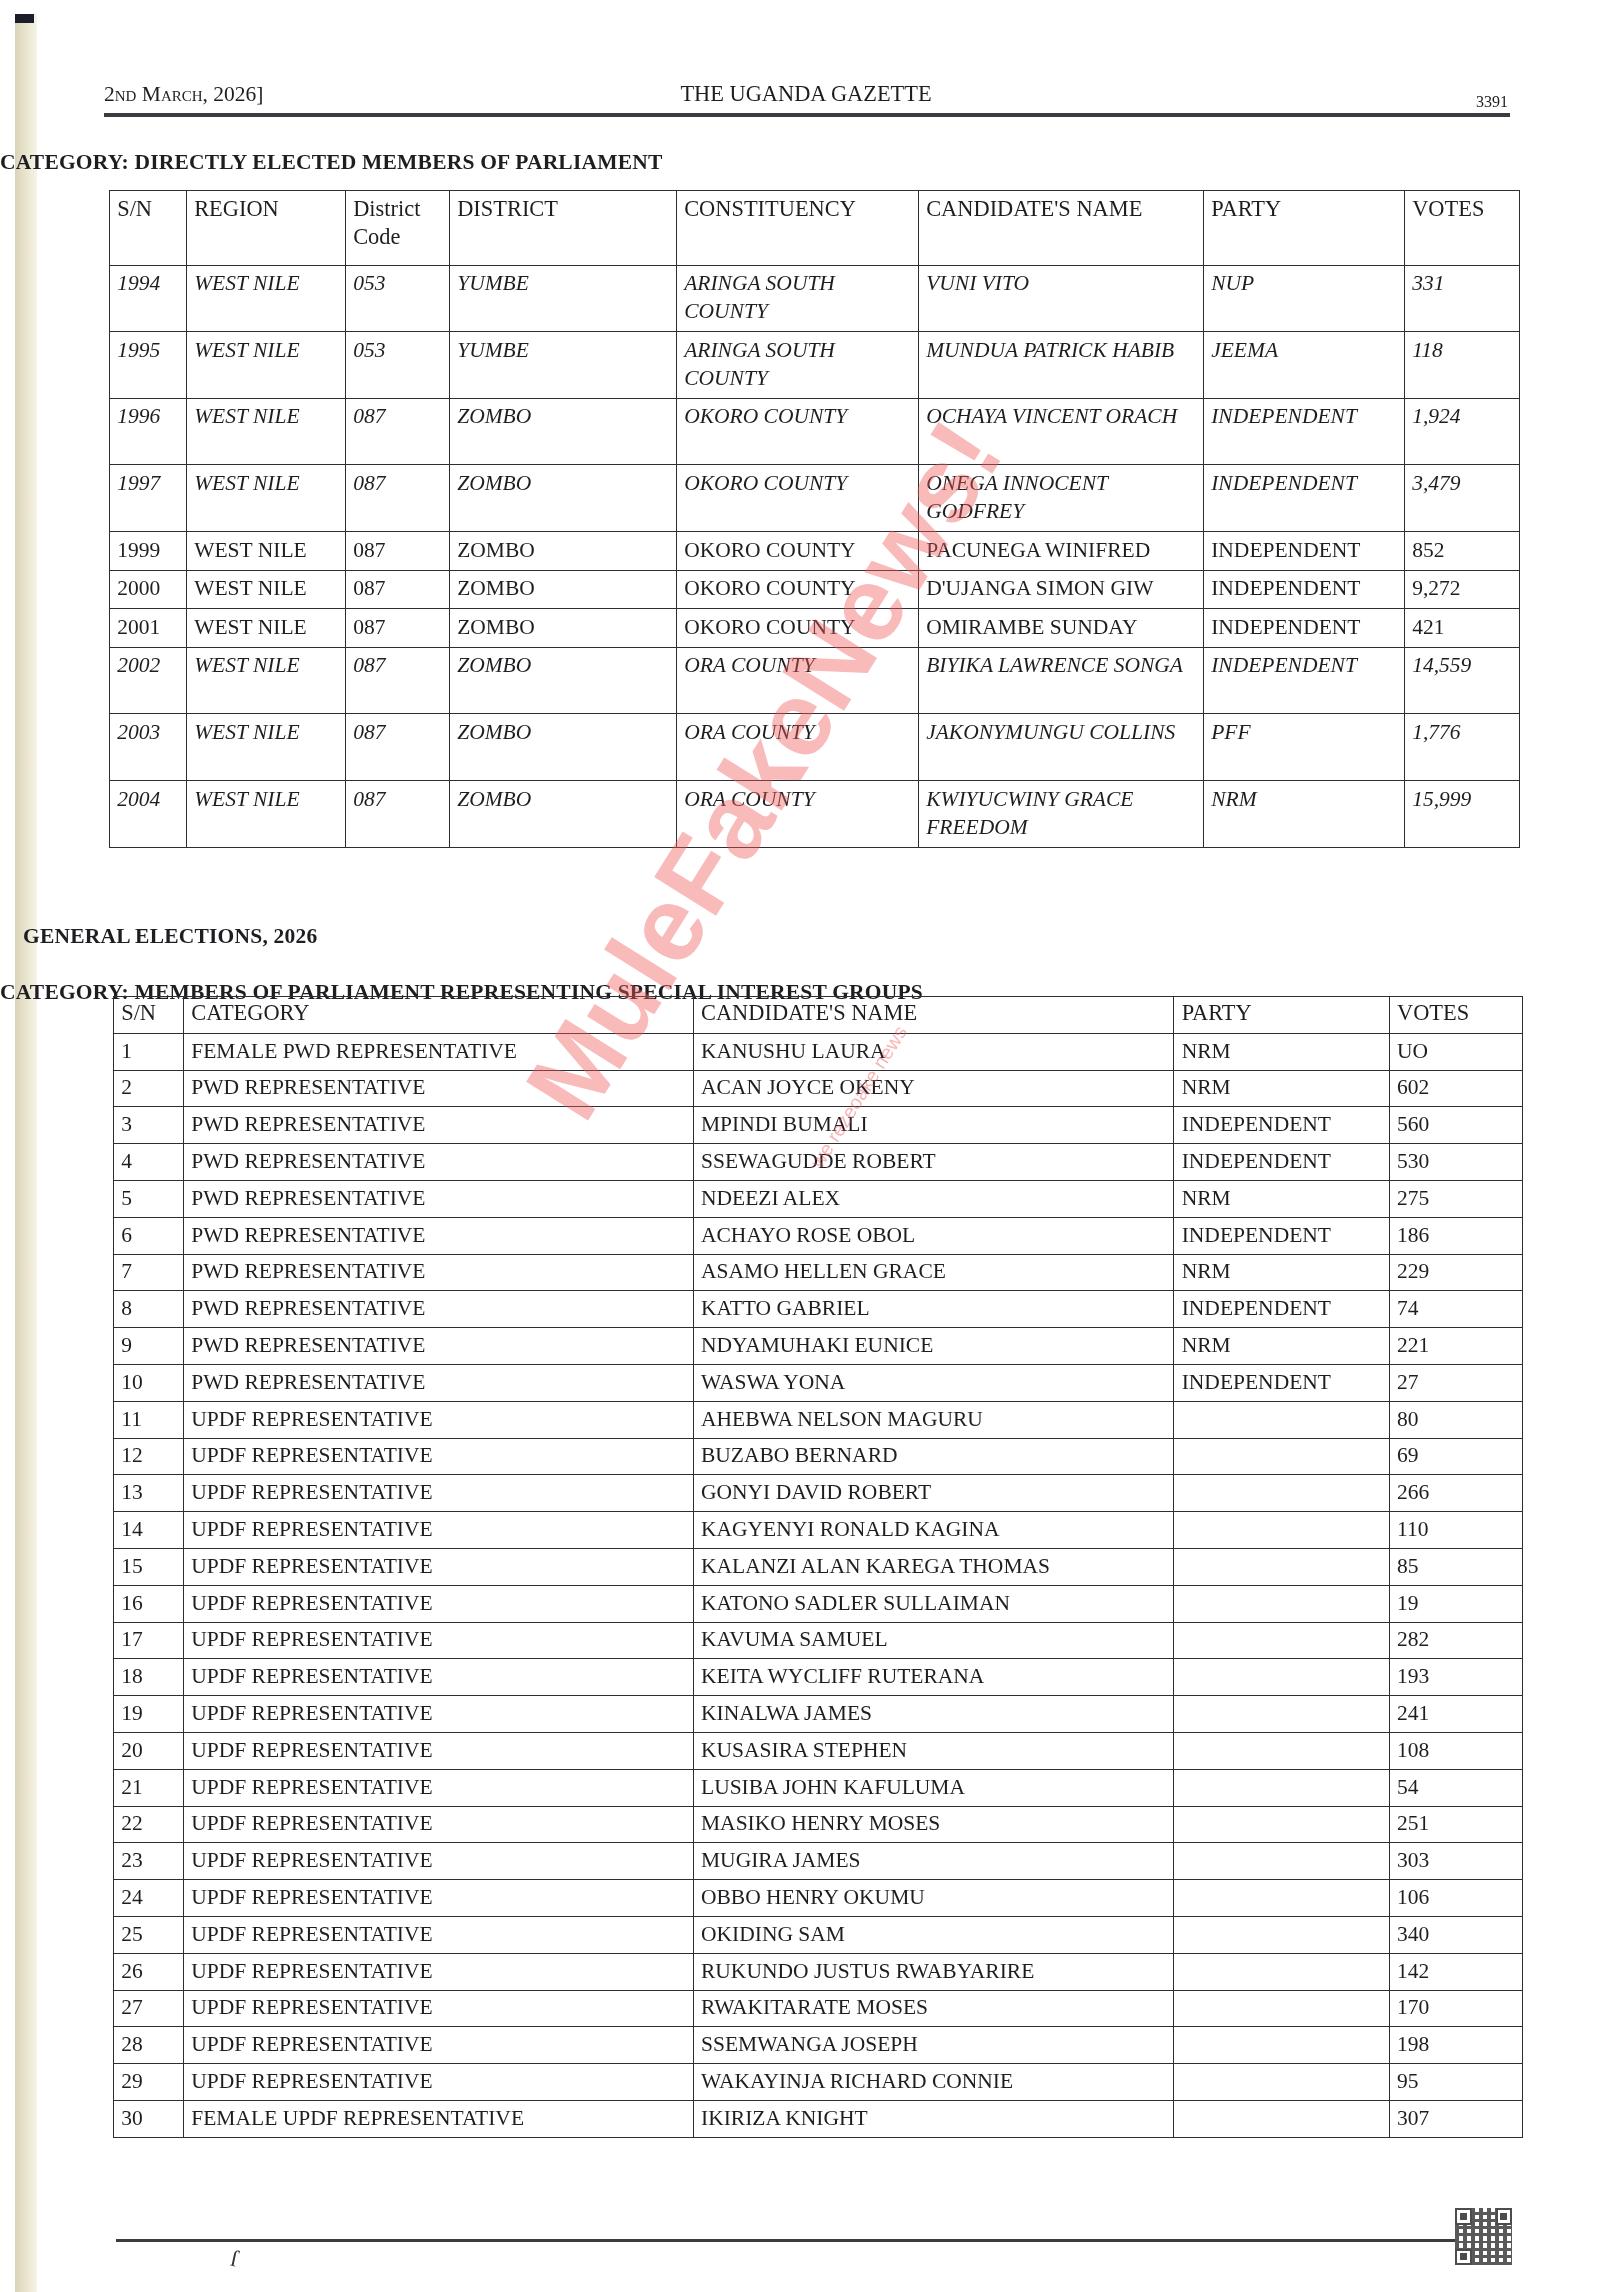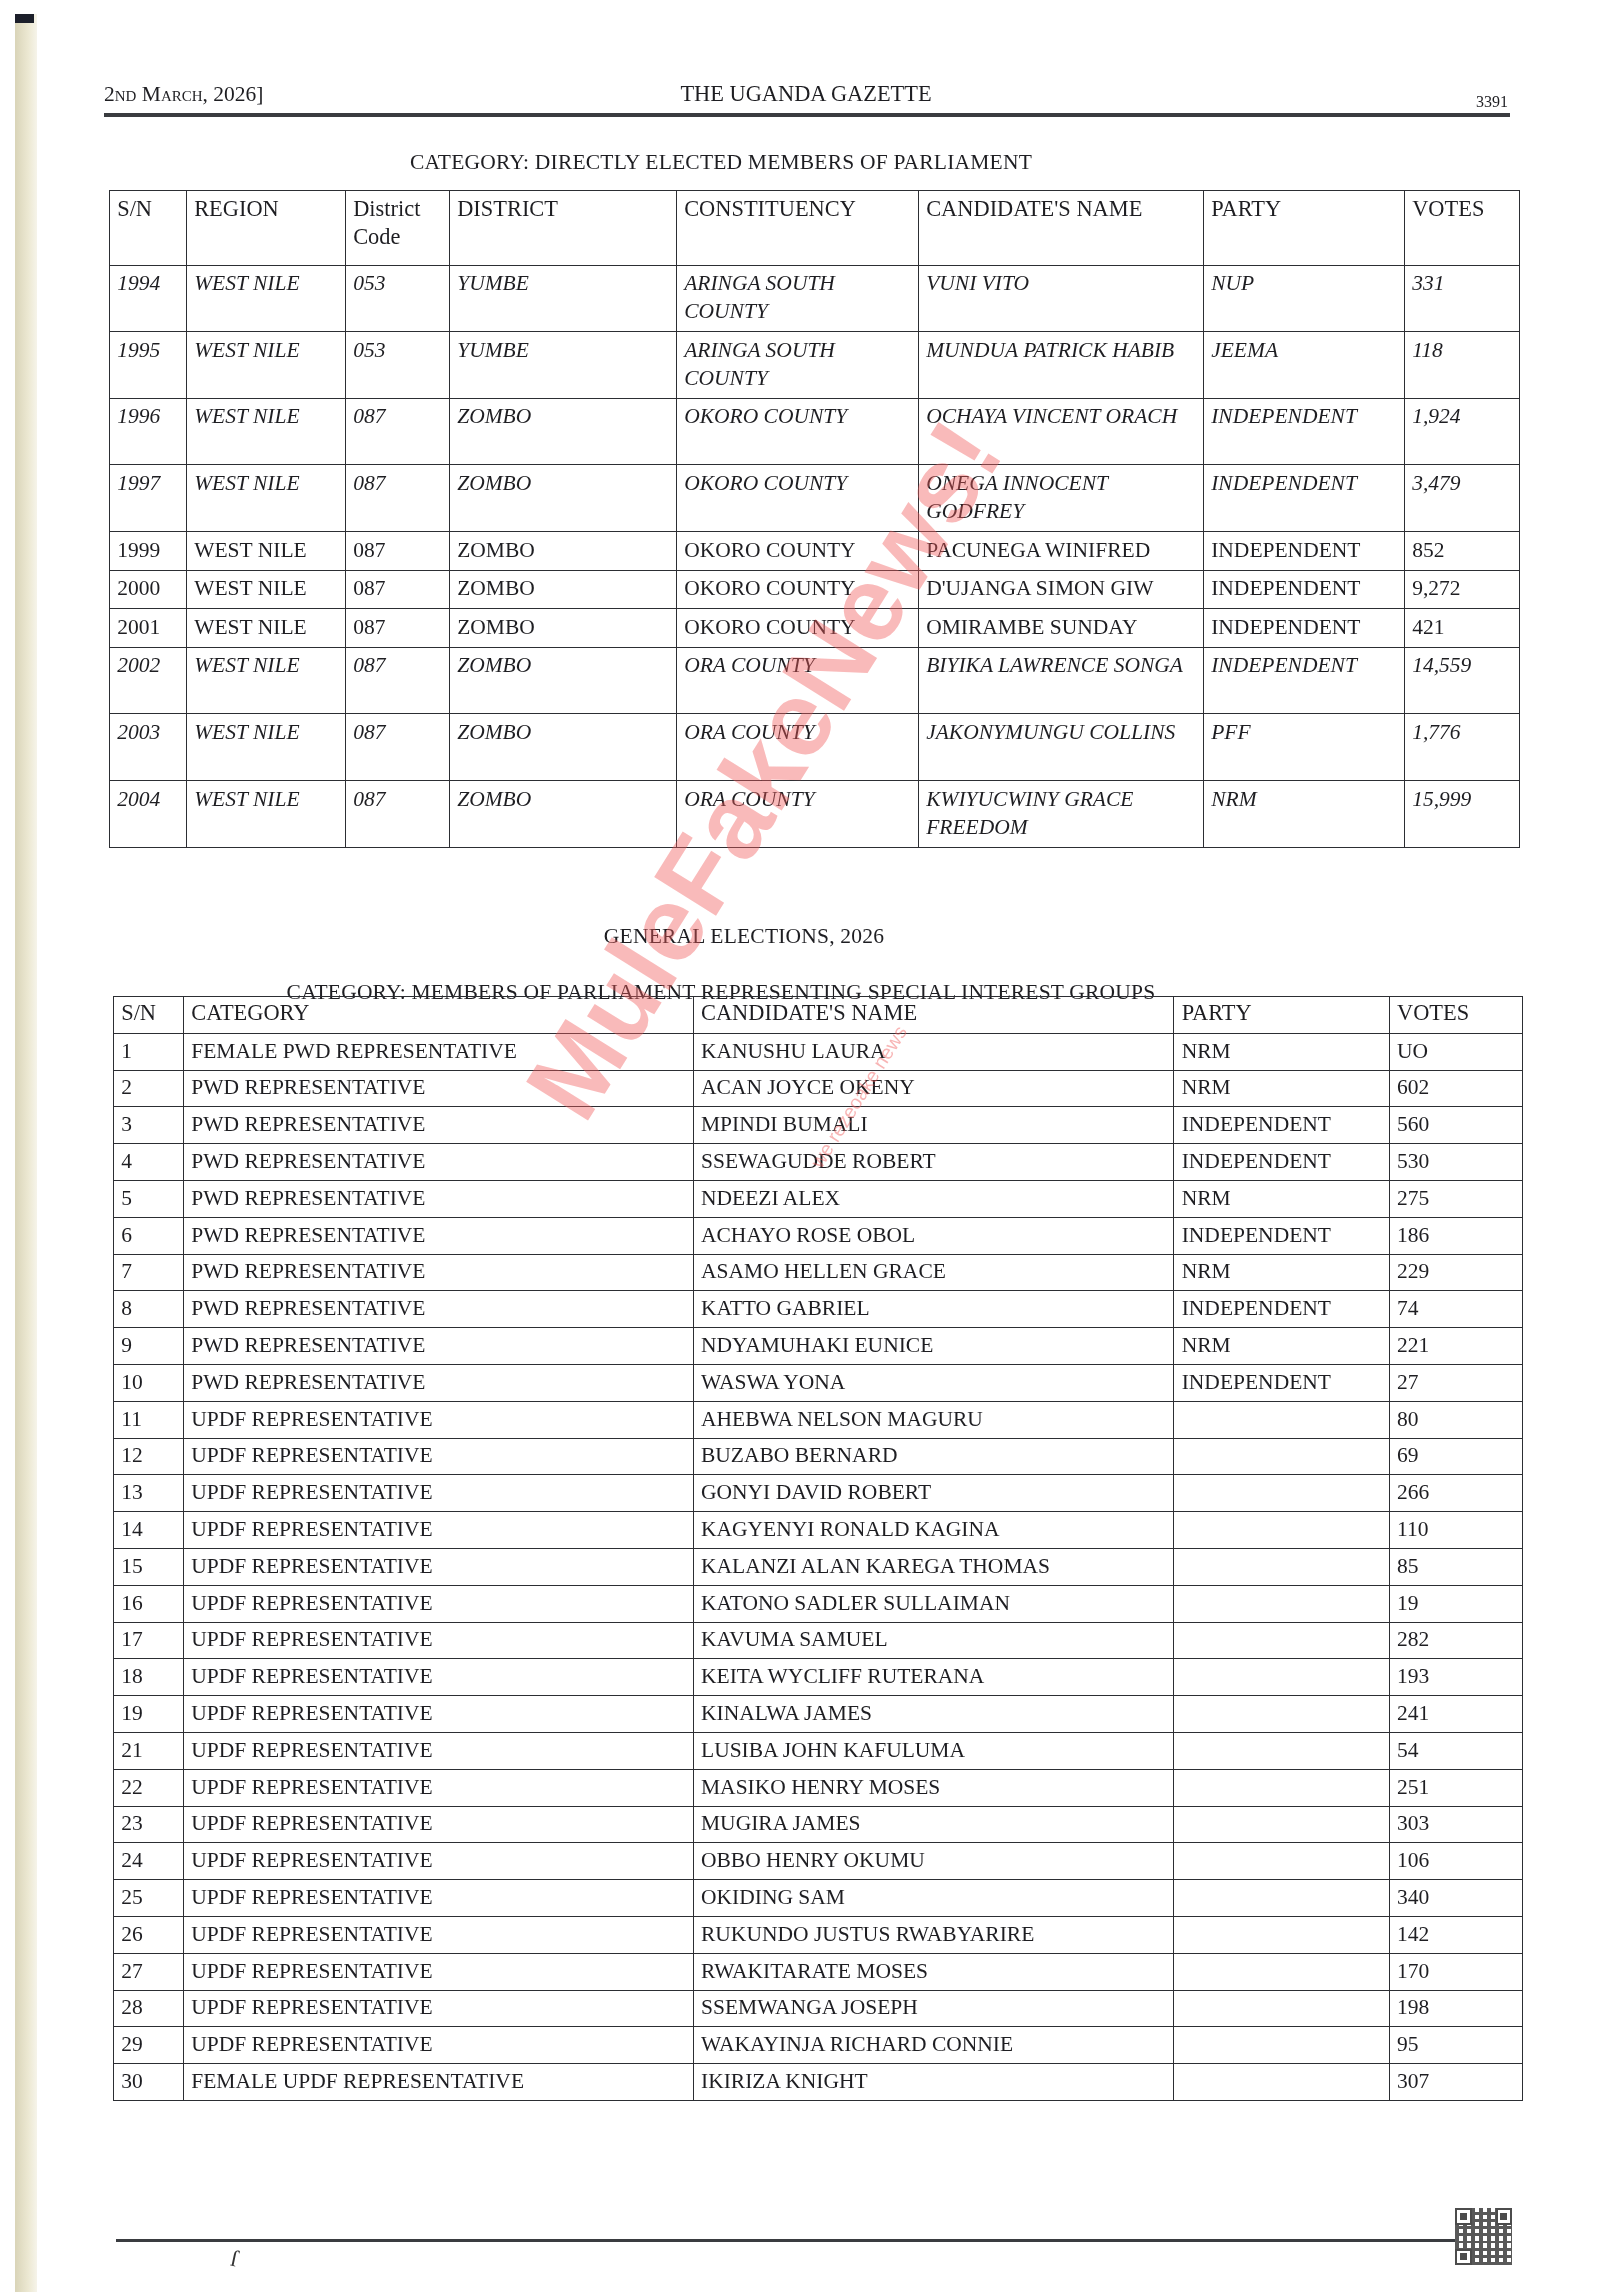--- a/index.html
+++ b/index.html
@@ -9,21 +9,21 @@
     font-family: "Liberation Serif", "DejaVu Serif", serif;
   }
   .edge-strip { position: absolute; left: 15px; top: 14.3px; width: 22.4px; height: 2278px;
     background: linear-gradient(90deg, #d9d4b8, #ece8d2 60%, #f6f4ea); }
   .edge-cap { position: absolute; left: 15px; top: 14.3px; width: 19px; height: 9px; background: #1c1f2a; }
   .running-head { position: absolute; top: 77px; left: 104px; width: 1404px; height: 36px; }
   .rh-date { position: absolute; left: 0; top: 5.4px; font-size: 21.5px; font-variant: small-caps; }
   .rh-title { position: absolute; left: 0; right: 0; top: 3.6px; text-align: center; font-size: 22.4px; }
   .rh-page { position: absolute; right: 0; top: 16px; font-size: 16px; }
   .rule { position: absolute; height: 3.6px; background: #3a3c40; }
-  .heading { position: absolute; left: 0; width: 1442px; text-align: center; font-weight: normal; font-size: 21.5px; letter-spacing: 0.2px; }
+  .heading { position: absolute; left: 0; width: 1442px; text-align: left; font-weight: bold; font-size: 21.5px; letter-spacing: 0.2px; }
   table { position: absolute; border-collapse: collapse; table-layout: fixed; }
   td, th { border: 1.8px solid #2c2e33; vertical-align: top; text-align: left; padding: 3.6px 7.2px 0 7.2px; font-size: 21.5px; line-height: 28px; font-weight: normal; }
   th { font-weight: normal; font-size: 22.4px; }
   #t1 { left: 109px; top: 190px; width: 1410px; }
   #t1 th { height: 70px; }
   #t1 tr.tall td { height: 62px; font-style: italic; }
   #t1 tr.short td { height: 34px; }
   #t2 { left: 113px; top: 996px; width: 1410px; }
   #t2 th { height: 34px; padding-top: 1.8px; }
   #t2 td { height: 34px; padding-top: 1.8px; line-height: 30px; }
@@ -331,20 +331,27 @@
         <td>193</td>
       </tr>
       <tr>
         <td>19</td>
         <td>UPDF REPRESENTATIVE</td>
         <td>KINALWA JAMES</td>
         <td></td>
         <td>241</td>
       </tr>
       <tr>
+        <td>20</td>
+        <td>UPDF REPRESENTATIVE</td>
+        <td>KUSASIRA STEPHEN</td>
+        <td></td>
+        <td>108</td>
+      </tr>
+      <tr>
         <td>21</td>
         <td>UPDF REPRESENTATIVE</td>
         <td>LUSIBA JOHN KAFULUMA</td>
         <td></td>
         <td>54</td>
       </tr>
       <tr>
         <td>22</td>
         <td>UPDF REPRESENTATIVE</td>
         <td>MASIKO HENRY MOSES</td>

